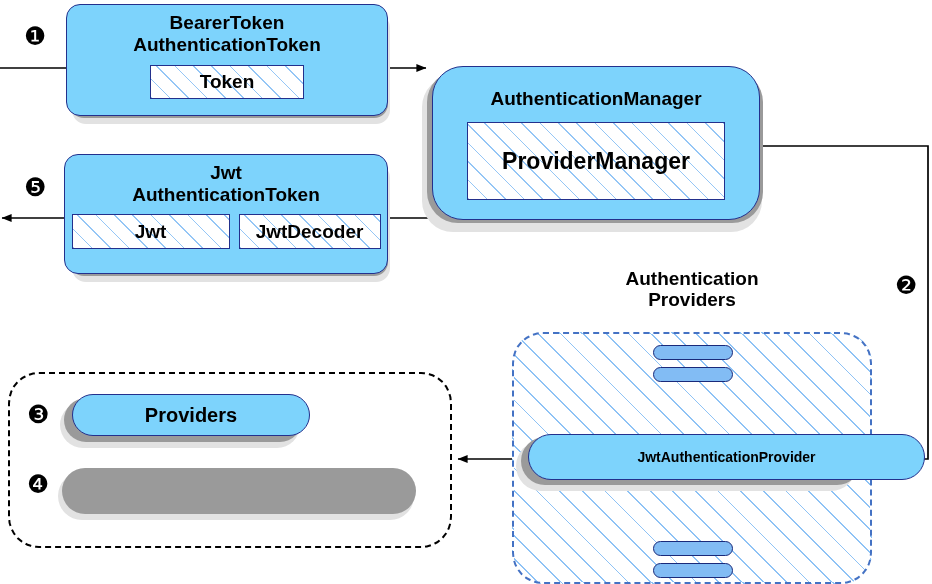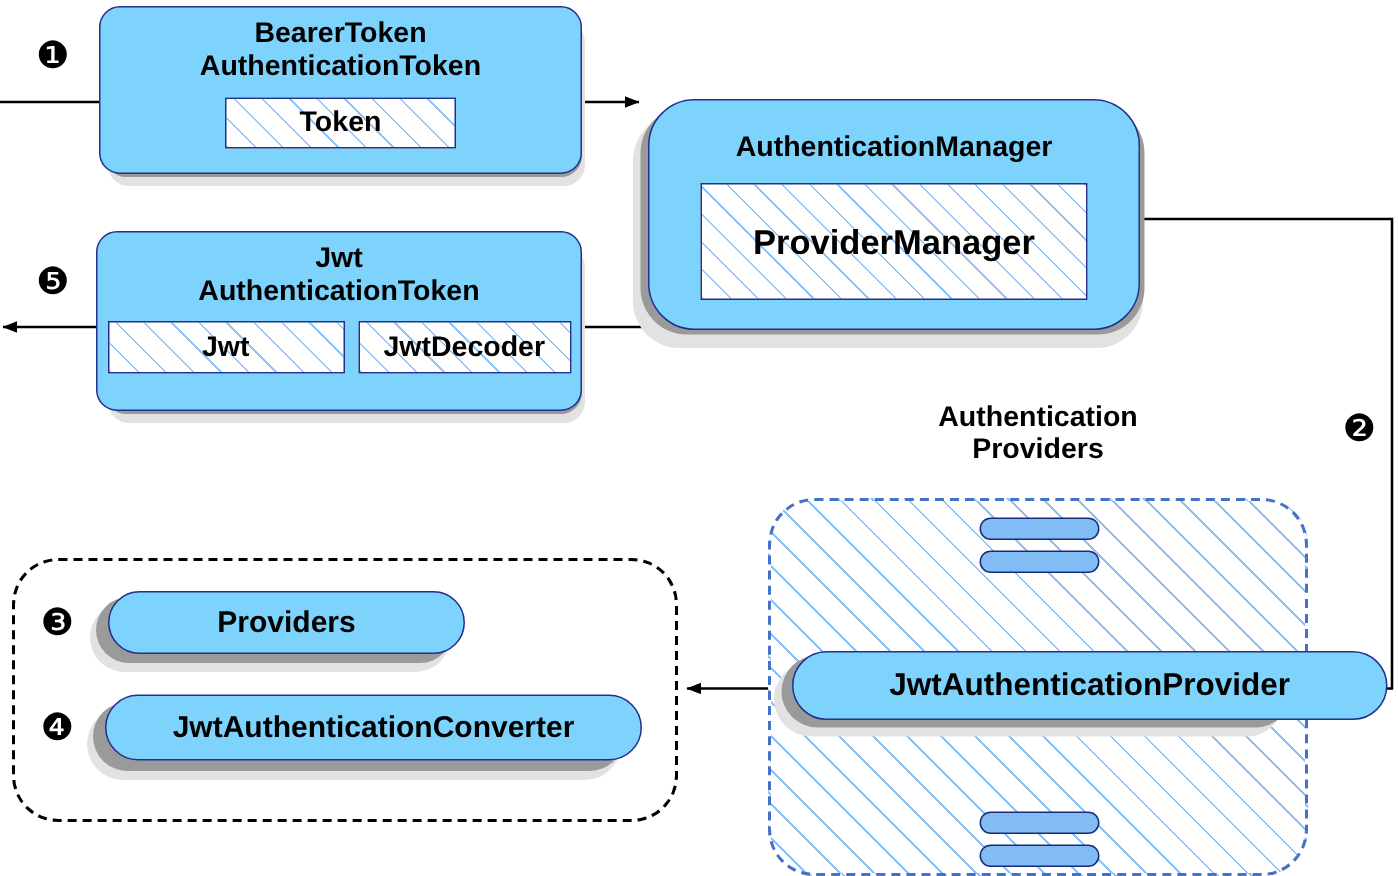--- a/index.html
+++ b/index.html
@@ -121,21 +121,21 @@
   </div>
 
   <div class="abs smallbar" style="left:653px;top:345px;width:80px;height:15px;"></div>
   <div class="abs smallbar" style="left:653px;top:367px;width:80px;height:15px;"></div>
 
   <div class="abs smallbar" style="left:653px;top:541px;width:80px;height:15px;"></div>
   <div class="abs smallbar" style="left:653px;top:563px;width:80px;height:15px;"></div>
 
   <div class="abs shadow2" style="left:516px;top:441px;width:340px;height:50px;"></div>
   <div class="abs shadow1" style="left:521px;top:437px;width:340px;height:48px;"></div>
-  <div class="abs bluecard" style="left:528px;top:434px;width:397px;height:46px;font-size:21px;">JwtAuthenticationProvider</div>
+  <div class="abs bluecard" style="left:528px;top:434px;width:397px;height:46px;font-size:14px;">JwtAuthenticationProvider</div>
 
   <div class="abs shadow2" style="left:422px;top:76px;width:340px;height:156px;"></div>
   <div class="abs shadow1" style="left:427px;top:71px;width:336px;height:152px;"></div>
   <div class="abs bluecard" style="left:432px;top:66px;width:328px;height:154px;flex-direction:column;justify-content:flex-start;">
     <div style="font-size:19px;margin-top:21px;">AuthenticationManager</div>
     <div class="hatch" style="width:256px;height:76px;margin-top:12px;font-size:23px;">ProviderManager</div>
   </div>
 
   <div class="abs shadow2 rounded" style="left:72px;top:14px;width:318px;height:110px;"></div>
   <div class="abs shadow1 rounded" style="left:70px;top:10px;width:318px;height:108px;"></div>
@@ -161,21 +161,20 @@
   </div>
 
   <div class="abs dotted-box" style="left:8px;top:372px;width:444px;height:176px;"></div>
 
   <div class="abs shadow2" style="left:60px;top:402px;width:240px;height:46px;"></div>
   <div class="abs shadow1" style="left:64px;top:398px;width:238px;height:44px;"></div>
   <div class="abs bluecard" style="left:72px;top:394px;width:238px;height:42px;font-size:20px;">Providers</div>
 
   <div class="abs shadow2" style="left:58px;top:472px;width:356px;height:48px;"></div>
   <div class="abs shadow1" style="left:62px;top:468px;width:354px;height:46px;"></div>
-  <div class="abs bluecard" style="left:70px;top:463px;width:358px;height:44px;font-size:20px;">JwtAuthenticationConverter</div>
 
   <div class="bullet" style="left:24px;top:24px;">❶</div>
   <div class="bullet" style="left:24px;top:175px;">❺</div>
   <div class="bullet" style="left:895px;top:273px;">❷</div>
   <div class="bullet" style="left:27px;top:402px;">❸</div>
   <div class="bullet" style="left:27px;top:472px;">❹</div>
 
 </div>
 
 </body></html>

